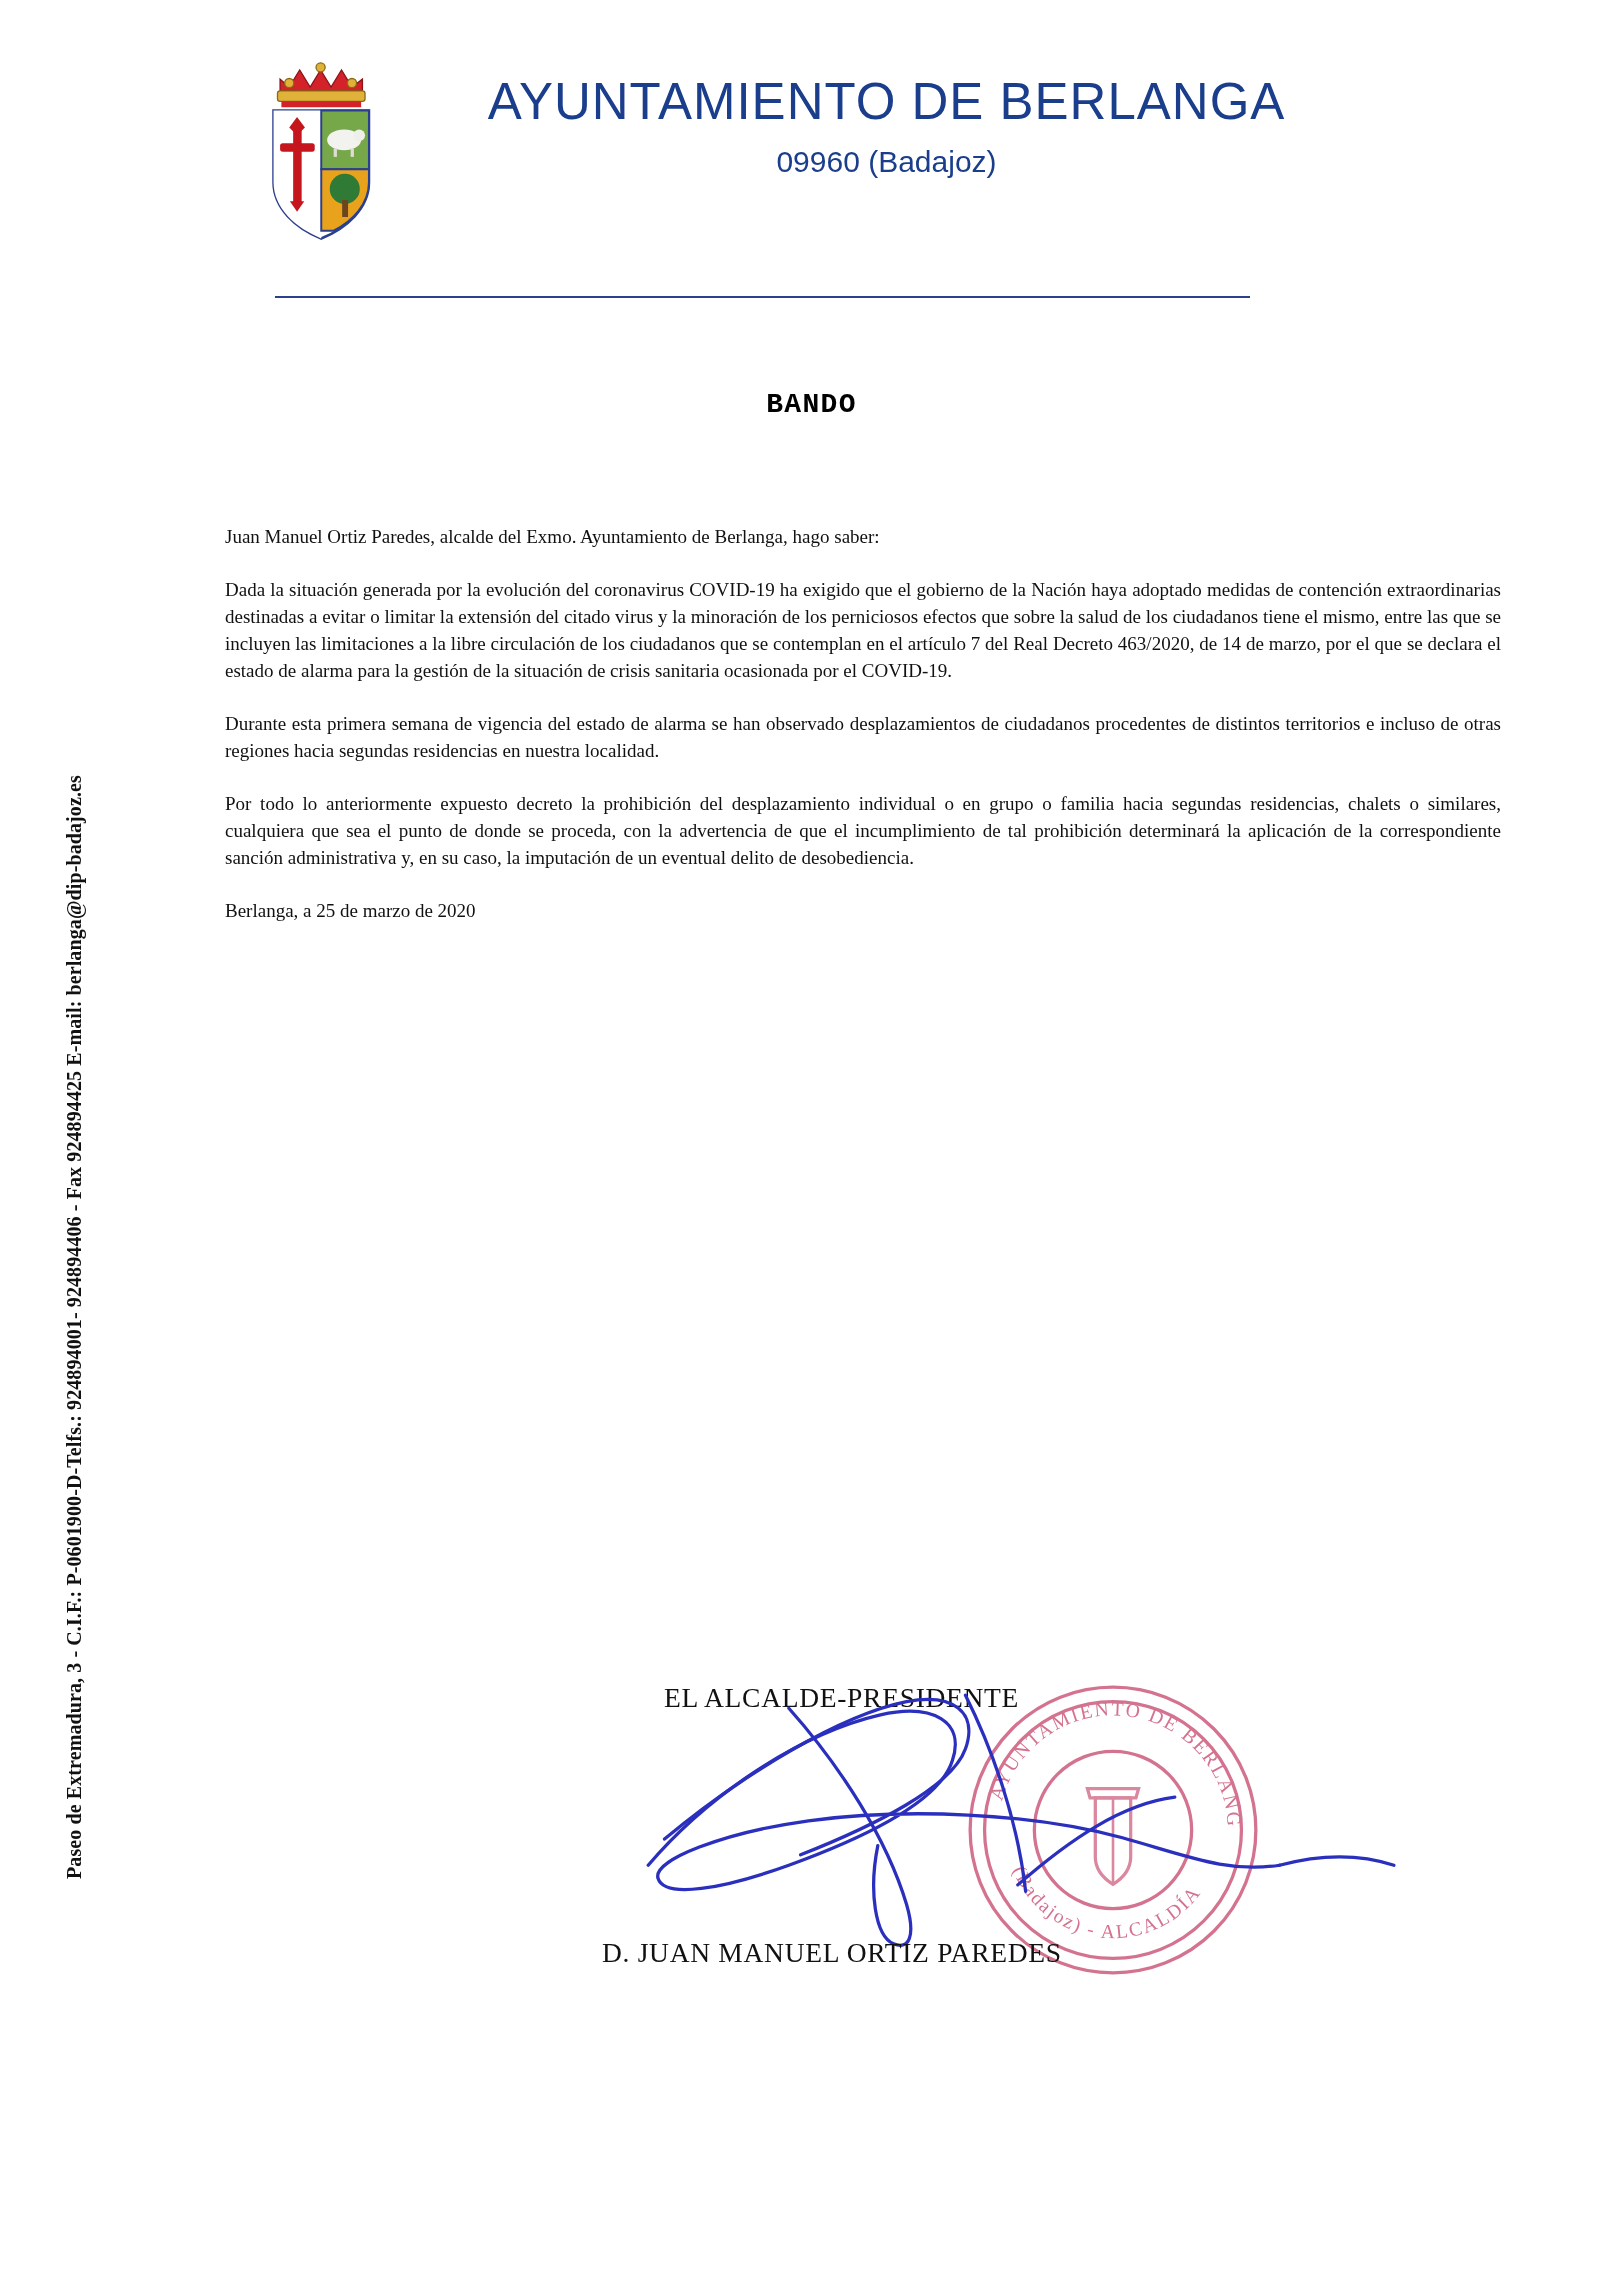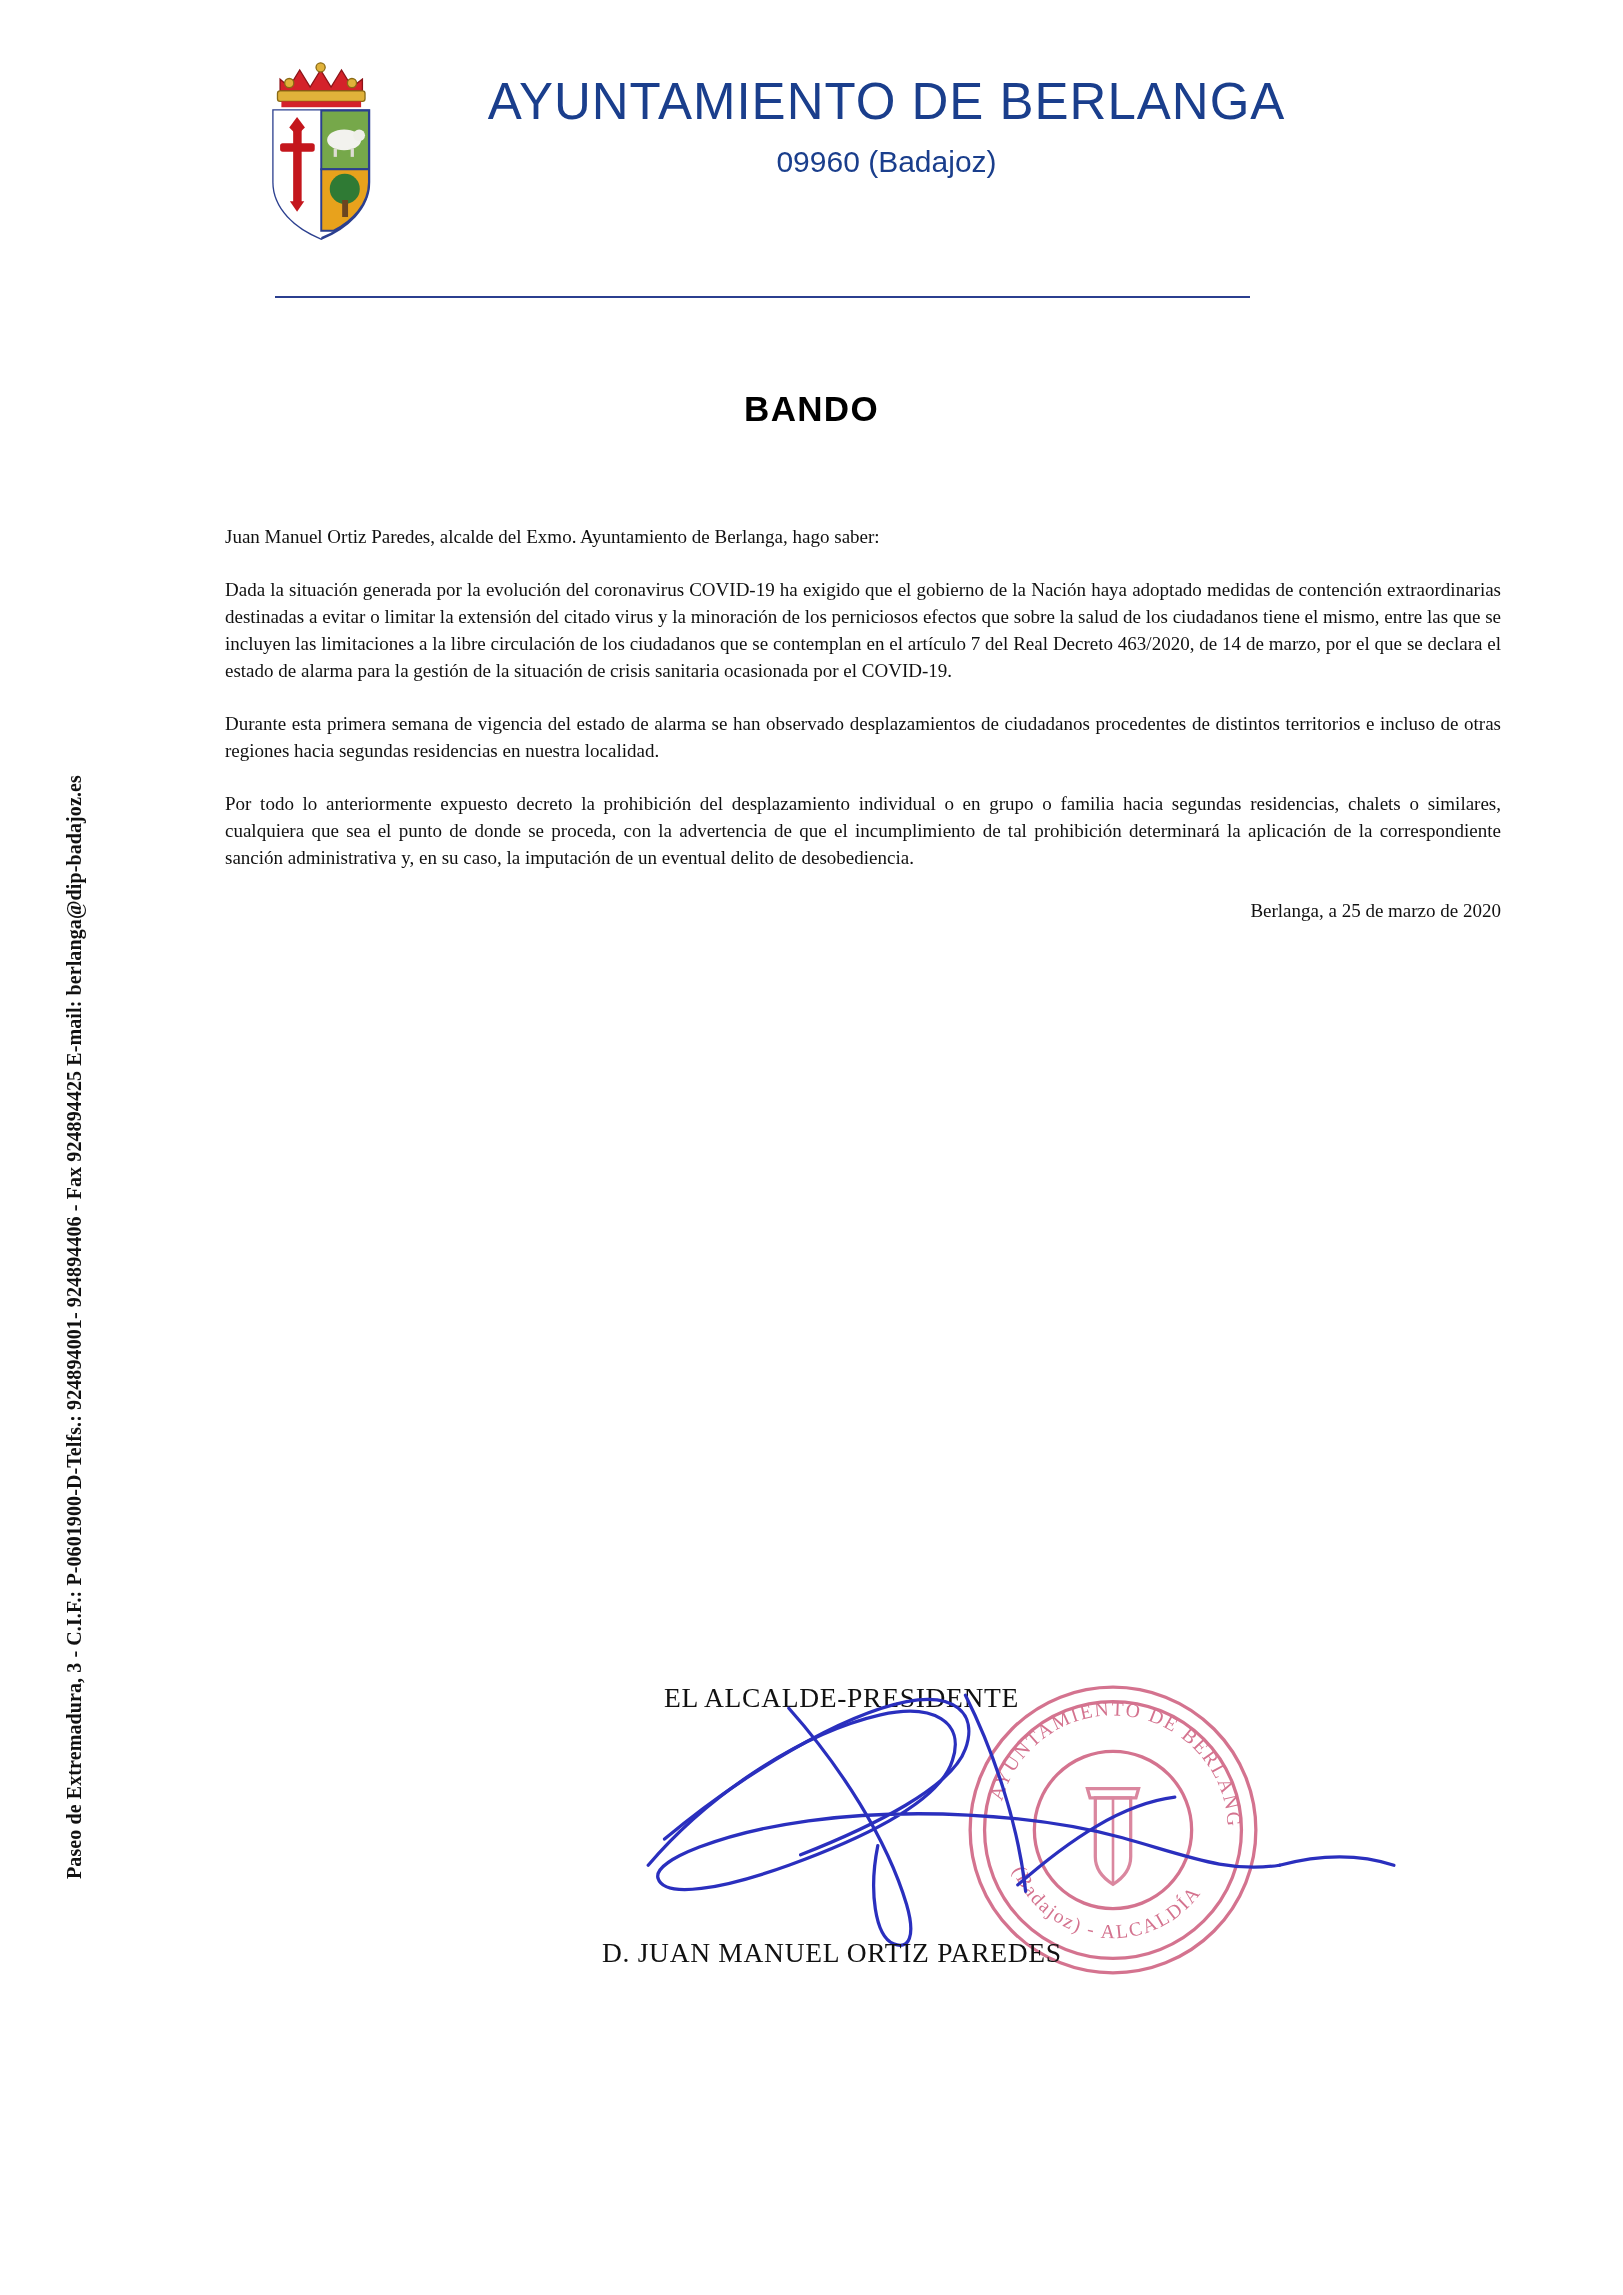--- a/index.html
+++ b/index.html
@@ -77,23 +77,23 @@
     background: #2b3f8f;
   }
 
   
   .doc-title {
     position: absolute;
     left: 0;
     top: 389px;
     width: 1623px;
     text-align: center;
-    font-family: Liberation Sans, sans-serif;
+    font-family: Liberation Mono, monospace;
     font-weight: bold;
-    font-size: 35px;
+    font-size: 28px;
     letter-spacing: 1.3px;
     color: #000000;
   }
 
   .body-block {
     position: absolute;
     left: 225px;
     top: 524px;
     width: 1276px;
   }
@@ -102,21 +102,21 @@
     font-size: 19px;
     line-height: 1.42;
     text-align: justify;
     text-justify: inter-word;
     color: #111111;
     margin: 0 0 26px 0;
   }
   .para.date {
     margin-top: 17px;
     margin-bottom: 11px;
-    text-align: right;
+    text-align: left;
   }
 
   
   .sig-zone {
     position: absolute;
     left: 239px;
     top: 1656px;
     width: 1276px;
     height: 347px;
   }

